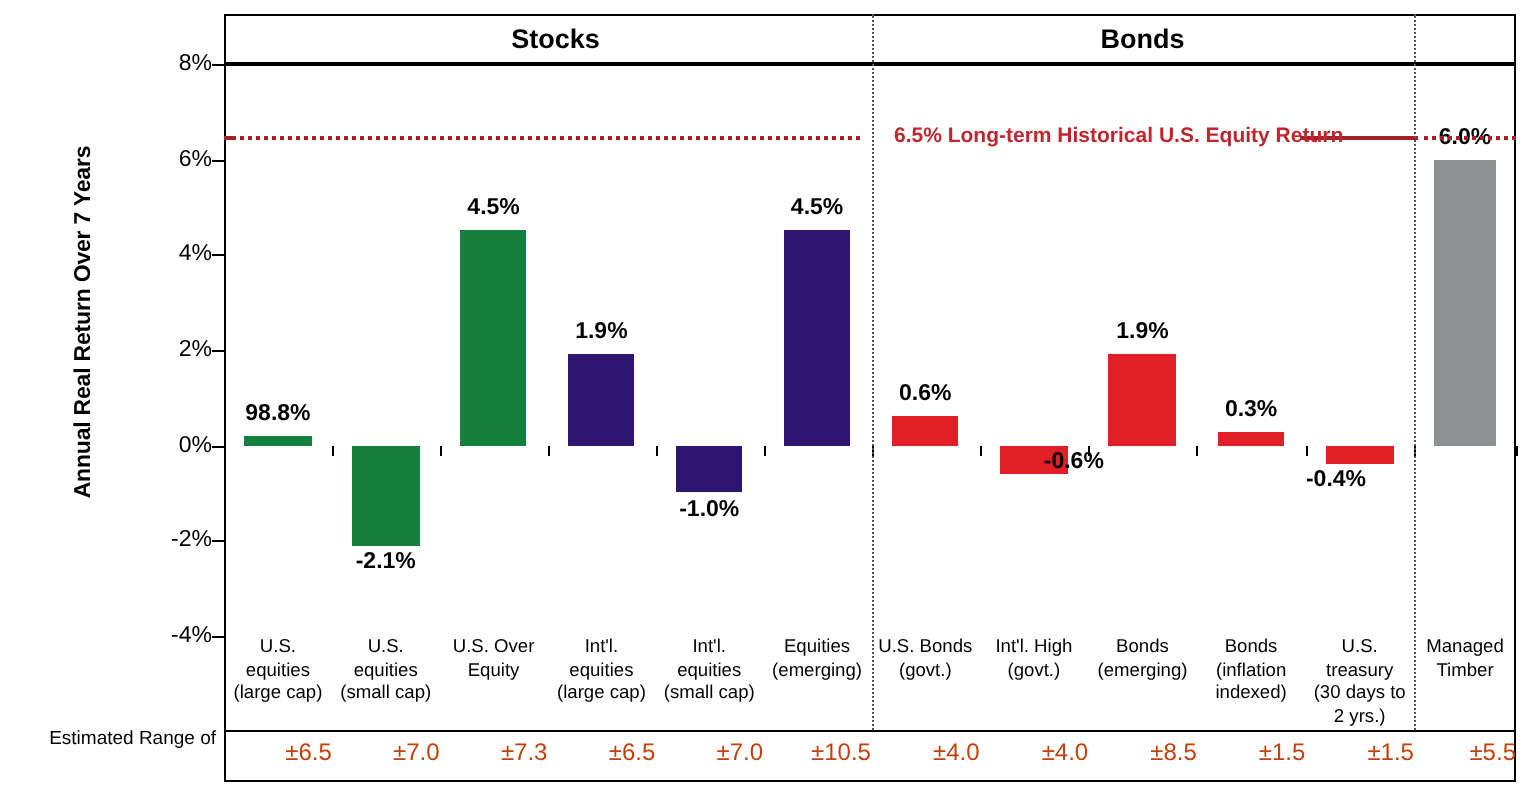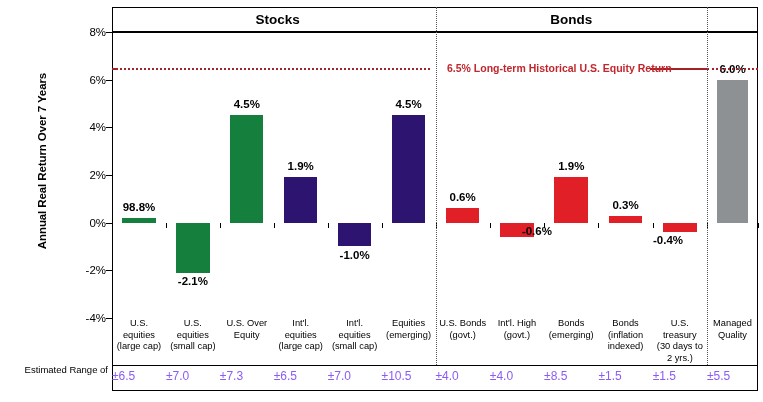--- a/index.html
+++ b/index.html
@@ -174,23 +174,23 @@
     position: absolute;
     left: 112px;
     top: 365px;
     width: 646px;
     height: 26px;
     border-top: 1.4px solid #000;
   }
   .range-value {
     position: absolute;
     top: 3px;
-    text-align: left;
+    text-align: right;
     font-size: 12px;
-    color: #8b5cf6;
+    color: #c2410c;
   }
   #range-caption {
     position: absolute;
     left: 0;
     top: 364px;
     width: 108px;
     text-align: right;
     font-size: 9.5px;
     color: #000;
     line-height: 12px;
@@ -319,21 +319,21 @@
         <div>indexed)</div>
       </div>
       <div class="cat-label" style="left: 540.7px; width: 54.3px;">
         <div>U.S.</div>
         <div>treasury</div>
         <div>(30 days to</div>
         <div>2 yrs.)</div>
       </div>
       <div class="cat-label" style="left: 595px; width: 51px;">
         <div>Managed</div>
-        <div>Quality</div>
+        <div>Timber</div>
       </div>
     </div>
 
   <div id="range-caption">
       <div>Estimated Range of</div>
     </div>
   <div id="range-band">
       <div class="range-value" style="left: 0px; width: 53.9167px;">±6.5</div>
       <div class="range-value" style="left: 53.9167px; width: 53.9167px;">±7.0</div>
       <div class="range-value" style="left: 107.833px; width: 53.9167px;">±7.3</div>

